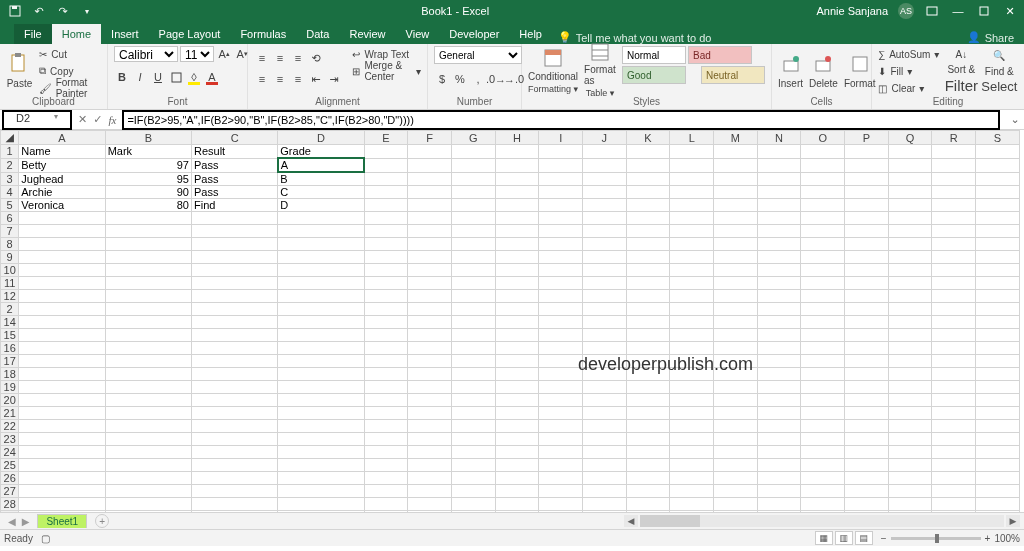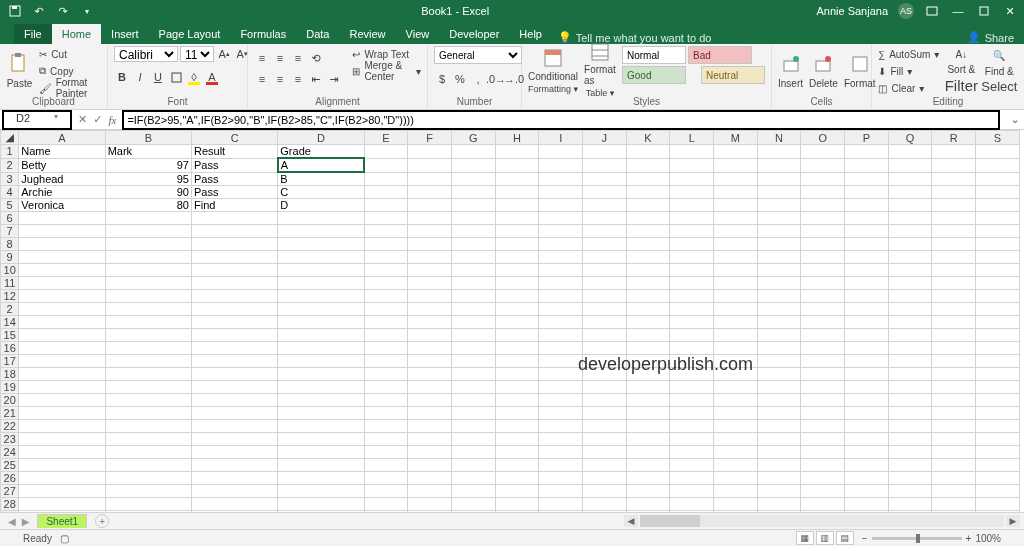--- a/index.html
+++ b/index.html
@@ -68,21 +68,21 @@
 .sheettabs { height:17px; background:#f3f3f3; border-top:1px solid #d4d4d4; display:flex; align-items:center; font-size:10px; }
 .stab-nav { display:flex; gap:6px; padding:0 8px; color:#999; }
 .stab { background:#bef264; border:1px solid #ccc; border-bottom:none; padding:1px 8px; color:#1a6f42; font-weight:400; }
 .stab-add { width:14px; height:14px; border:1px solid #ccc; border-radius:50%; margin-left:8px; display:inline-flex; align-items:center; justify-content:center; color:#888; font-size:10px; }
 .hscroll { margin-left:auto; width:400px; display:flex; align-items:center; gap:2px; padding-right:4px;}
 .hscroll .track { flex:1; height:12px; background:#e8e8e8; position:relative; }
 .hscroll .thumb { position:absolute; left:0; top:0; height:12px; width:60px; background:#cfcfcf; }
 .hscroll .sbtn { width:14px; height:12px; background:#e8e8e8; display:inline-flex; align-items:center; justify-content:center; color:#666; font-size:9px; }
 
 
-.statusbar { height:17px; background:#f3f3f3; border-top:1px solid #d4d4d4; display:flex; align-items:center; font-size:10px; color:#555; padding:0 23px; }
+.statusbar { height:17px; background:#f3f3f3; border-top:1px solid #d4d4d4; display:flex; align-items:center; font-size:10px; color:#555; padding:0 4px; }
 .statusbar .spacer { flex:1; }
 .view-btns { display:flex; gap:2px; margin-right:8px; }
 .view-btns .vb { width:18px; height:14px; border:1px solid #ccc; background:#fff; display:inline-flex; align-items:center; justify-content:center; font-size:9px; }
 .zoom { display:flex; align-items:center; gap:4px; }
 .zoom .ztrack { width:90px; height:3px; background:#c5c5c5; position:relative; }
 .zoom .zthumb { position:absolute; left:44px; top:-3px; width:4px; height:9px; background:#777; }
 
 svg { display:block; }
 </style>
 </head>

